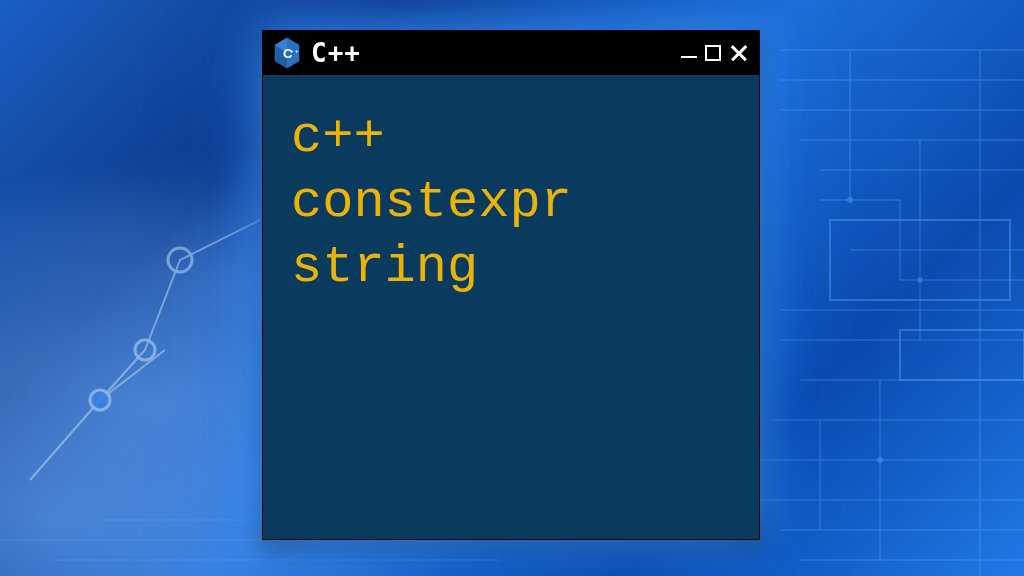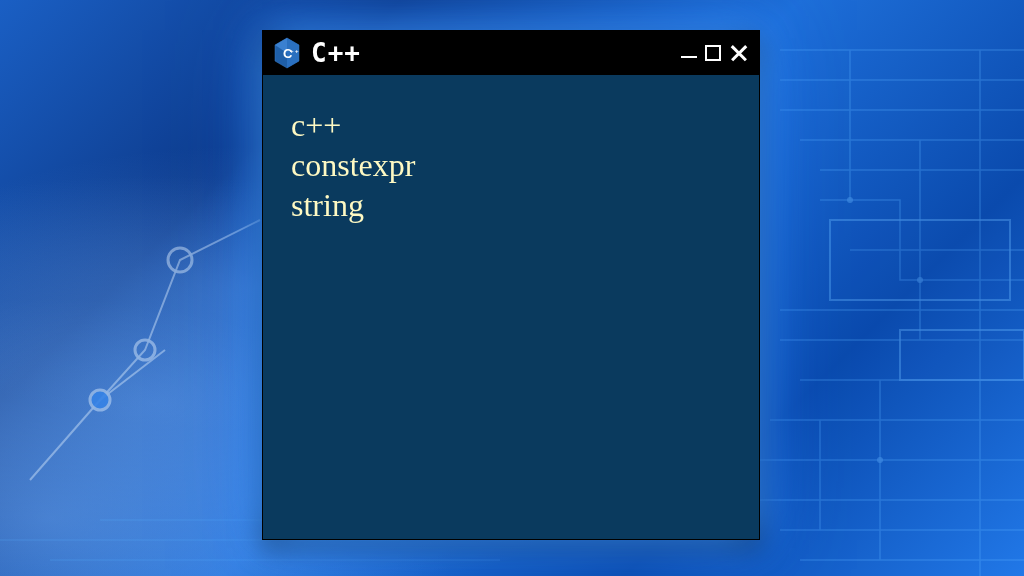--- a/index.html
+++ b/index.html
@@ -132,24 +132,24 @@
       background: #fff;
     }
     .close-x::before { transform: translate(-50%, -50%) rotate(45deg); }
     .close-x::after { transform: translate(-50%, -50%) rotate(-45deg); }
     
     .window-body {
       padding: 30px 28px;
     }
     
     .code-text {
-      color: #fef9c3;
-      font-size: 32px;
+      color: #eab308;
+      font-size: 52px;
       line-height: 1.25;
-      font-family: Liberation Serif, serif;
+      font-family: Liberation Mono, monospace;
       white-space: pre-line;
       letter-spacing: 0px;
     }
   </style>
 </head>
 <body>
 
 <div class="clouds"></div>
 
 <div class="bg-decoration">

